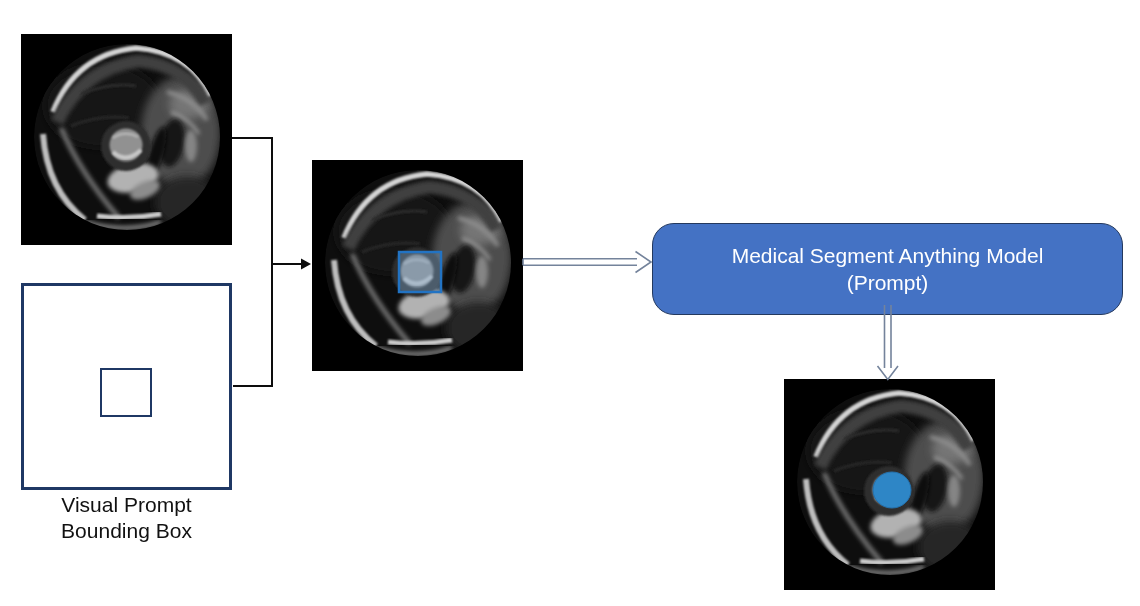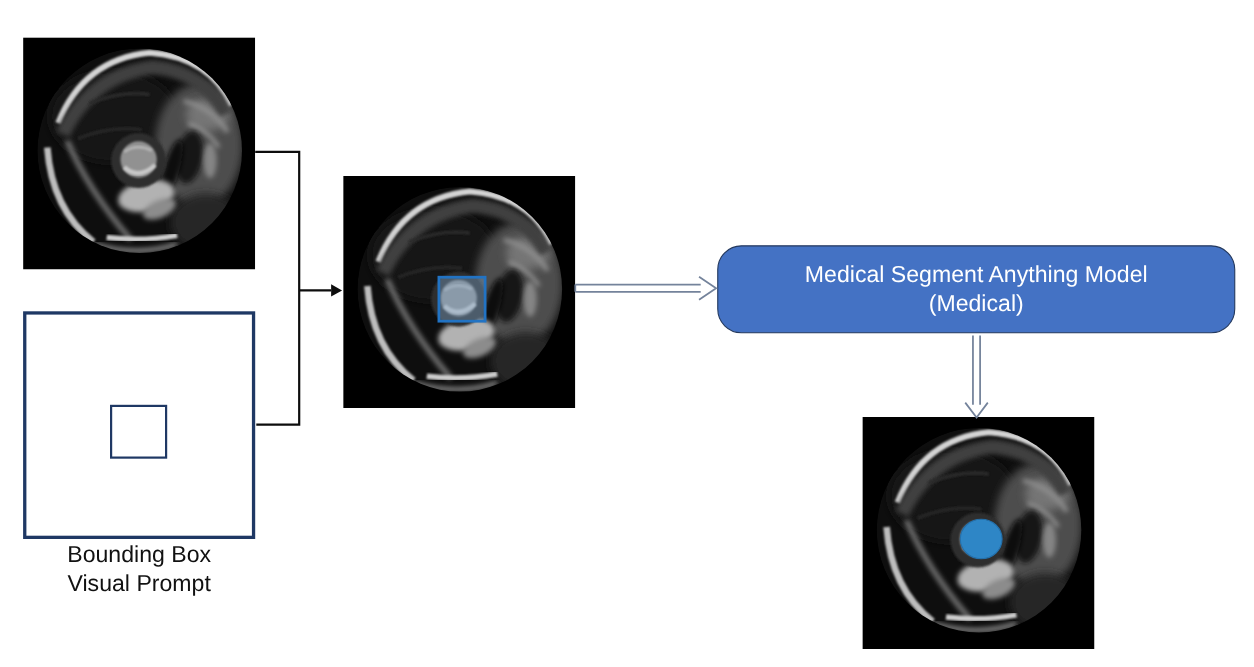--- a/index.html
+++ b/index.html
@@ -14,21 +14,21 @@
     box-sizing:border-box;border:3px solid #1F3864;background:#ffffff;
   }
   .prompt-inner{
     position:absolute;left:76px;top:82px;width:52px;height:49px;
     box-sizing:border-box;border:2.5px solid #1F3864;background:#ffffff;
   }
   .prompt-lbl{
     position:absolute;left:21px;top:492px;width:211px;text-align:center;line-height:26px;
   }
   .medsam{
-    position:absolute;left:652px;top:223px;width:471px;height:80px;
+    position:absolute;left:652px;top:223px;width:471px;height:92px;
     box-sizing:border-box;background:#4472C4;border:1.5px solid #24395E;border-radius:22px;
     color:#ffffff;font-size:21px;line-height:27px;text-align:center;
     display:flex;flex-direction:column;justify-content:center;align-items:center;
   }
   .connectors{position:absolute;left:0;top:0;pointer-events:none;}
   svg.mri{position:absolute;display:block;}
 </style>
 </head>
 <body>
 
@@ -90,32 +90,32 @@
 
 
   <svg class="mri" style="left:21px;top:34px" width="211" height="211" viewBox="0 0 211 211">
     <use href="#mriscan" xlink:href="#mriscan"></use>
   </svg>
 
   <div class="prompt-box">
     <div class="prompt-inner"></div>
   </div>
   <div class="prompt-lbl lbl">
+    <div>Visual Prompt</div>
     <div>Bounding Box</div>
-    <div>Visual Prompt</div>
   </div>
 
   <svg class="mri" style="left:312px;top:160px" width="211" height="211" viewBox="0 0 211 211">
     <use href="#mriscan" xlink:href="#mriscan"></use>
     <rect x="87" y="92" width="42" height="40" fill="#7FA9CF" fill-opacity="0.38" stroke="#2273C3" stroke-width="2.5"></rect>
   </svg>
 
   <div class="medsam">
     <div>Medical Segment Anything Model</div>
-    <div>(Medical)</div>
+    <div>(Prompt)</div>
   </div>
 
   <svg class="mri" style="left:784px;top:379px" width="211" height="211" viewBox="0 0 211 211">
     <use href="#mriscan" xlink:href="#mriscan"></use>
     <ellipse cx="108" cy="111" rx="19" ry="18" fill="#2E86C6" stroke="#2370AC" stroke-width="1"></ellipse>
   </svg>
 
   <svg class="connectors" width="1140" height="606" viewBox="0 0 1140 606">
 
     <path d="M232 138 H272 V386 H233" stroke="#0d0d0d" stroke-width="2" fill="none"></path>

